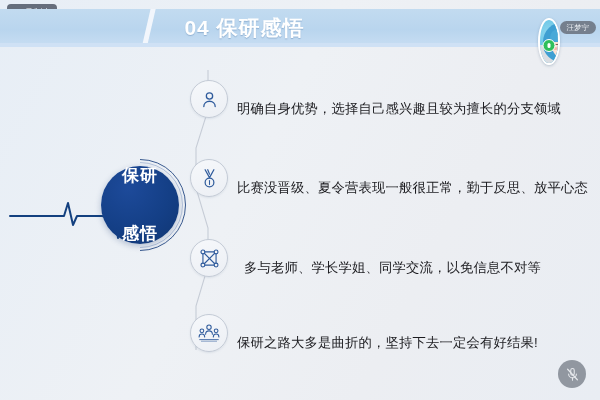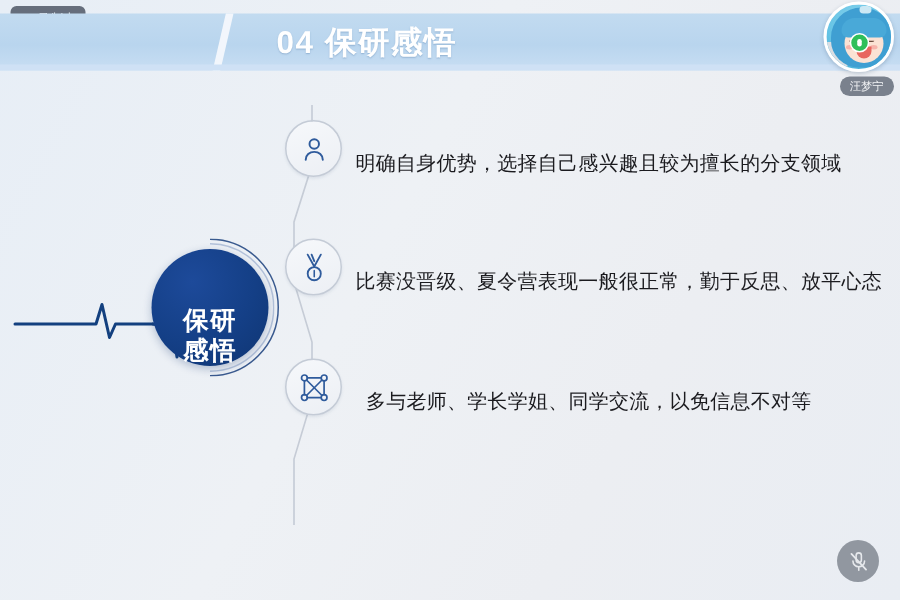--- a/index.html
+++ b/index.html
@@ -68,23 +68,23 @@
     font-size: 21px;
     font-weight: bold;
     letter-spacing: 1px;
     text-shadow: 0 1px 1px rgba(90,130,175,.45);
     white-space: nowrap;
     padding-right: 6px;
   }
 
   
   #presenter {
-    position: absolute; right: 4px; top: 1px;
+    position: absolute; right: 4px; top: 18px;
     width: 58px;
-    display: flex; flex-direction: column; align-items: flex-end;
+    display: flex; flex-direction: row; align-items: flex-start;
   }
   #avatar {
     width: 47px; height: 47px;
     border-radius: 50%;
     background: radial-gradient(circle at 50% 30%, #8fd7ef 0%, #63c2e4 58%, #3aa8d2 100%);
     border: 2px solid #ffffff;
     position: relative;
     overflow: hidden;
     box-shadow: 0 1px 3px rgba(60,90,120,.3);
   }
@@ -162,21 +162,21 @@
   #hub-line {
     position: absolute; left: 10px; top: 215px;
     width: 92px; height: 2px;
   }
   #hub-circle {
     position: absolute; left: 101px; top: 166px;
     width: 78px; height: 78px;
     border-radius: 50%;
     background: radial-gradient(circle at 35% 28%, #1d4a9a 0%, #143f86 55%, #0f3572 100%);
     display: flex; flex-direction: column;
-    align-items: center; justify-content: flex-end;
+    align-items: center; justify-content: space-between;
     color: #fff;
     font-size: 17px;
     font-weight: bold;
     letter-spacing: 1px;
     line-height: 1.18;
     box-shadow: 0 2px 6px rgba(20,55,110,.28);
   }
   #hub-arc {
     position: absolute; left: 94px; top: 159px;
     width: 92px; height: 92px;
@@ -323,20 +323,35 @@
         <path d="M17.7 6.3 L6.3 17.7"></path>
         <path d="M6.7 4.5 H17.3"></path>
         <path d="M6.7 19.5 H17.3"></path>
         <path d="M4.5 6.7 V17.3"></path>
         <path d="M19.5 6.7 V17.3"></path>
       </svg>
     </span>
     <span class="row-text">多与老师、学长学姐、同学交流，以免信息不对等</span>
   </div>
 
+  <div class="row" id="row-4">
+    <span class="row-icon">
+      <svg width="22" height="22" viewBox="0 0 26 24" fill="none" stroke="#2f5b9c" stroke-width="1.25" stroke-linecap="round" stroke-linejoin="round">
+        <circle cx="13" cy="5.2" r="2.6"></circle>
+        <path d="M9 13.5c0-2.3 1.8-4 4-4s4 1.7 4 4"></path>
+        <circle cx="4.6" cy="9.4" r="2.2"></circle>
+        <path d="M1.3 16.6c0-2 1.5-3.5 3.3-3.5s3.3 1.5 3.3 3.5"></path>
+        <circle cx="21.4" cy="9.4" r="2.2"></circle>
+        <path d="M18.1 16.6c0-2 1.5-3.5 3.3-3.5s3.3 1.5 3.3 3.5"></path>
+        <path d="M2 19.8 H24" stroke-width="1"></path>
+        <path d="M4 21.7 H22" stroke-width=".9" opacity=".7"></path>
+      </svg>
+    </span>
+    <span class="row-text">保研之路大多是曲折的，坚持下去一定会有好结果!</span>
+  </div>
 
   <div id="mic-button">
     <svg width="15" height="15" viewBox="0 0 24 24" fill="none" stroke="#e6e8eb" stroke-width="1.7" stroke-linecap="round" stroke-linejoin="round">
       <rect x="9.2" y="2.5" width="5.6" height="10.5" rx="2.8"></rect>
       <path d="M5.8 11.2a6.2 6.2 0 0 0 12.4 0"></path>
       <path d="M12 17.4 V21"></path>
       <path d="M4.2 3.6 L19.8 20.4" stroke-width="1.9"></path>
     </svg>
   </div>
 

